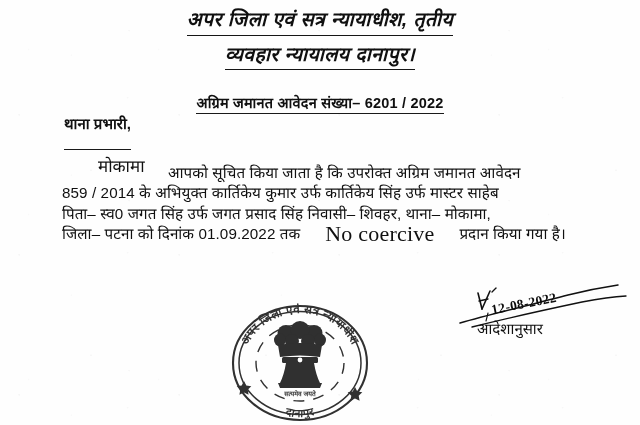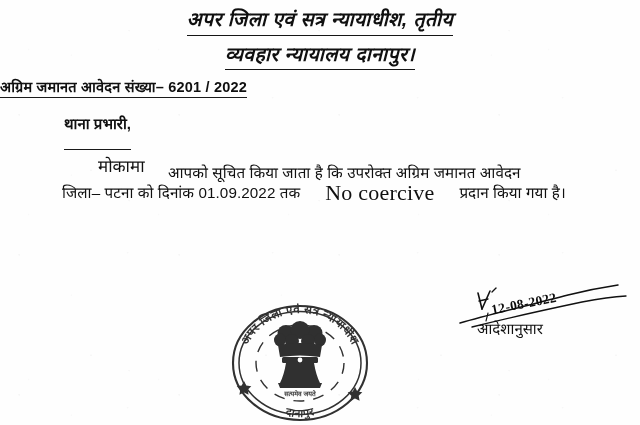--- a/index.html
+++ b/index.html
@@ -56,23 +56,24 @@
     letter-spacing: .4px;
     line-height: 1.42;
     border-bottom: 1.6px solid #151515;
     padding-bottom: 1px;
     margin-bottom: 5px;
     white-space: nowrap;
   }
 
   .case-no {
     position: absolute;
-    top: 76px;
+    top: 92px;
     left: 0;
     right: 0;
+    text-align: center;
   }
   .case-no span {
     display: inline-block;
     font-size: 14.5px;
     font-weight: 600;
     letter-spacing: .2px;
     border-bottom: 1.3px solid #1a1a1a;
     padding-bottom: 1px;
     white-space: nowrap;
   }
@@ -199,21 +200,27 @@
     <div class="addressee-place">मोकामा</div>
   </div>
 
   <div class="body-text">
 
     <div class="body-line indent-first">
       <span>आपको सूचित किया जाता है कि उपरोक्त अग्रिम जमानत आवेदन</span>
     </div>
 
 
-
+    <div class="body-line">
+      <span>859 / 2014 के अभियुक्त कार्तिकेय कुमार उर्फ कार्तिकेय सिंह उर्फ मास्टर साहेब</span>
+    </div>
+
+    <div class="body-line">
+      <span>पिता– स्व0 जगत सिंह उर्फ जगत प्रसाद सिंह निवासी– शिवहर, थाना– मोकामा,</span>
+    </div>
 
     <div class="body-line last">
       <span>जिला– पटना को दिनांक 01.09.2022 तक</span>
       <span class="eng">No coercive</span>
       <span>प्रदान किया गया है।</span>
     </div>
 
   </div>
 
   <div class="sign-block">

